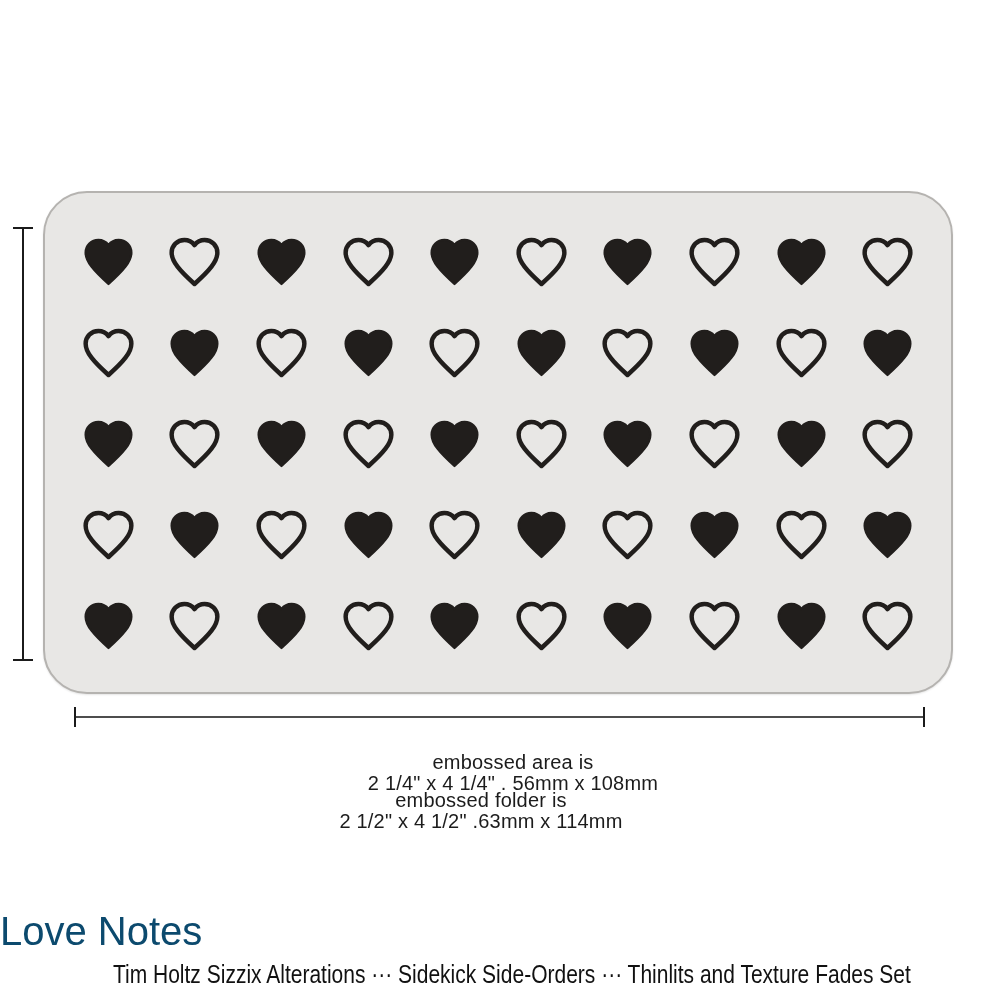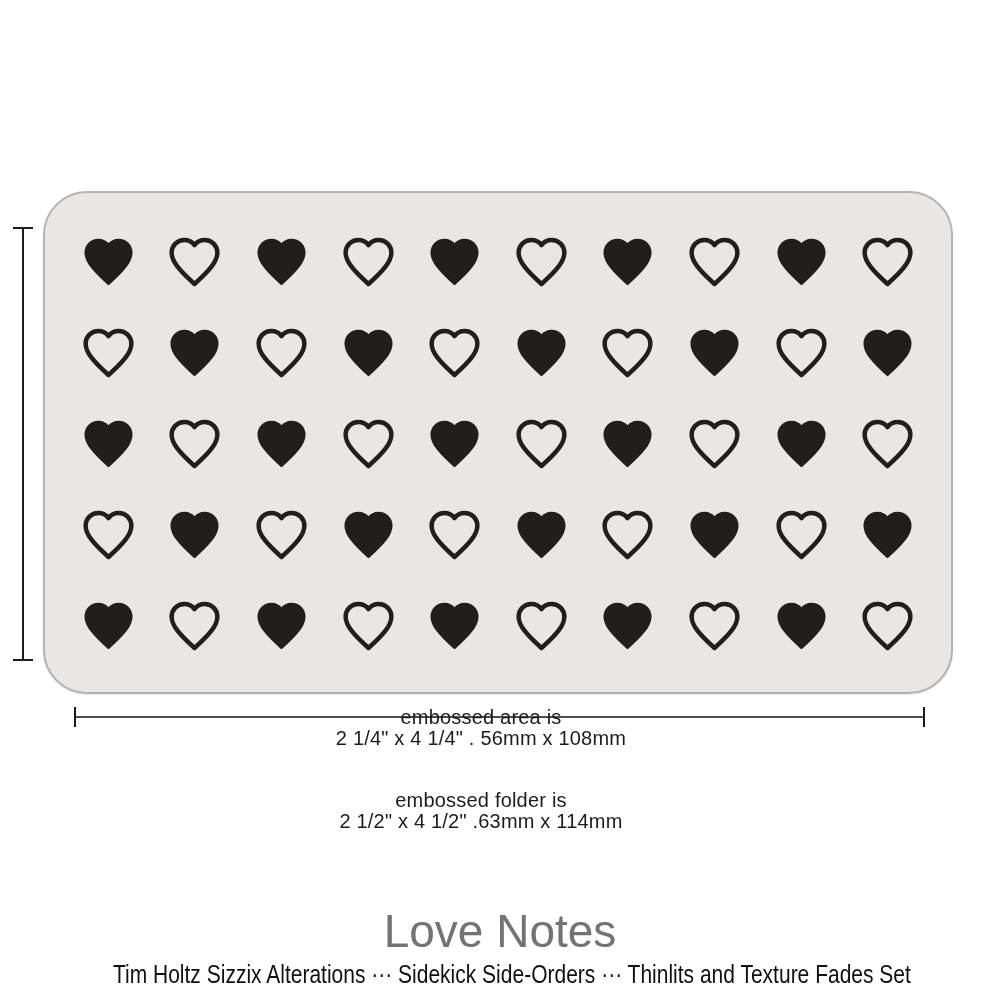--- a/index.html
+++ b/index.html
@@ -77,33 +77,32 @@
   .dim-caption {
     position: absolute;
     left: 0;
     width: 962px;
     text-align: center;
     font-size: 20px;
     line-height: 21px;
     letter-spacing: 0.2px;
     color: #1c1c1c;
   }
-  .dim-caption.embossed-area { top: 707px; }
+  .dim-caption.embossed-area { top: 752px; margin-left: 32px; }
   .dim-caption.embossing-folder { top: 790px; }
 
   
   .product-title {
     position: absolute;
     top: 908px;
     left: 0;
     width: 1000px;
-    text-align: center;
-    font-size: 46px;
+    font-size: 40px;
     line-height: 46px;
-    color: #737373;
+    color: #0c4a6e;
   }
   .product-subtitle {
     position: absolute;
     top: 961px;
     left: 12px;
     width: 1000px;
     display: flex;
     justify-content: center;
     color: #111111;
   }

